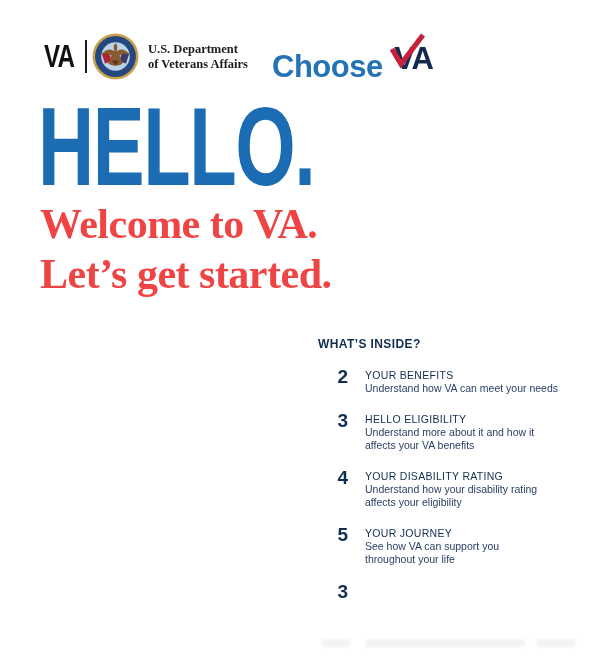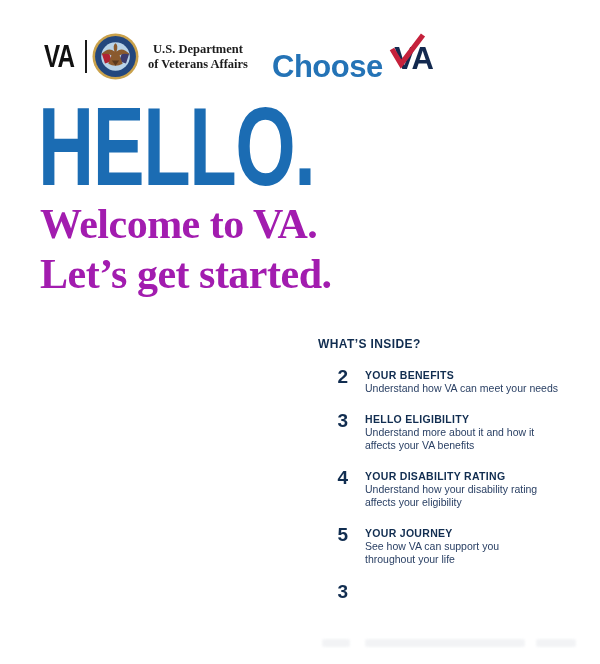--- a/index.html
+++ b/index.html
@@ -14,57 +14,57 @@
     font-size:31px;font-weight:bold;color:#111111;letter-spacing:-1px;
     transform:scaleX(0.78);transform-origin:left top;line-height:1;
   }
   .logo-divider{
     position:absolute;left:85px;top:40px;width:2px;height:33px;background:#1a1a1a;
   }
   .seal{position:absolute;left:92px;top:33px;width:47px;height:47px;}
   .dept-name{
     position:absolute;left:148px;top:42px;
     font-family:"Liberation Serif",serif;font-size:12.5px;line-height:14.5px;
-    color:#1c1c1c;font-weight:600;text-align:center;
+    color:#1c1c1c;font-weight:600;
   }
   .choose-logo{position:absolute;left:272px;top:39px;height:40px;}
   .choose-word{
     font-size:31px;font-weight:bold;color:#2473b6;letter-spacing:-0.5px;line-height:1;
     display:inline-block;vertical-align:top;margin-top:12px;
   }
   .choose-va-wrap{position:relative;display:inline-block;margin-left:7px;margin-top:4px;}
   .choose-va-text{
     font-size:31px;font-weight:bold;color:#13294f;letter-spacing:-1px;line-height:1;
   }
   .choose-check{position:absolute;left:-5px;top:-10px;width:37px;height:37px;pointer-events:none;}
   
   .hello{
     position:absolute;left:38px;top:92px;
     font-size:111px;font-weight:bold;color:#1b6cb3;line-height:1;letter-spacing:-2px;
     transform:scaleX(0.70);transform-origin:left top;white-space:nowrap;
   }
   .welcome{
     position:absolute;left:40px;top:199px;
-    font-family:"Liberation Serif",serif;font-weight:bold;color:#a21caf;
+    font-family:"Liberation Serif",serif;font-weight:bold;color:#ef4444;
     font-size:42px;line-height:50px;letter-spacing:-0.5px;
   }
   
   .toc-heading{
     position:absolute;left:318px;top:337px;
     font-size:12px;font-weight:bold;color:#112d50;letter-spacing:0.4px;
   }
   .toc-list{position:absolute;left:318px;top:368px;width:250px;}
   .toc-item{display:flex;margin-bottom:16px;cursor:pointer;}
   .toc-page{
     width:30px;flex:0 0 30px;text-align:right;
     font-size:19px;font-weight:bold;color:#112d50;line-height:17px;
   }
   .toc-text{padding-left:17px;}
   .toc-title{
-    font-size:10.5px;font-weight:bold;color:#112d50;letter-spacing:0.3px;line-height:14px;
+    font-size:10.5px;font-weight:normal;color:#112d50;letter-spacing:0.3px;line-height:14px;
   }
   .toc-desc{
     font-size:10.5px;color:#2b4165;line-height:13.5px;white-space:pre-line;max-width:205px;
   }
   
   .ghost-row{position:absolute;left:318px;top:639px;opacity:0.09;filter:blur(1px);}
   .ghost-bar{position:absolute;background:#7b879c;height:8px;border-radius:2px;}
   .ghost-bar.b1{left:4px;width:28px;}
   .ghost-bar.b2{left:47px;width:160px;}
   .ghost-bar.b3{left:218px;width:40px;}

